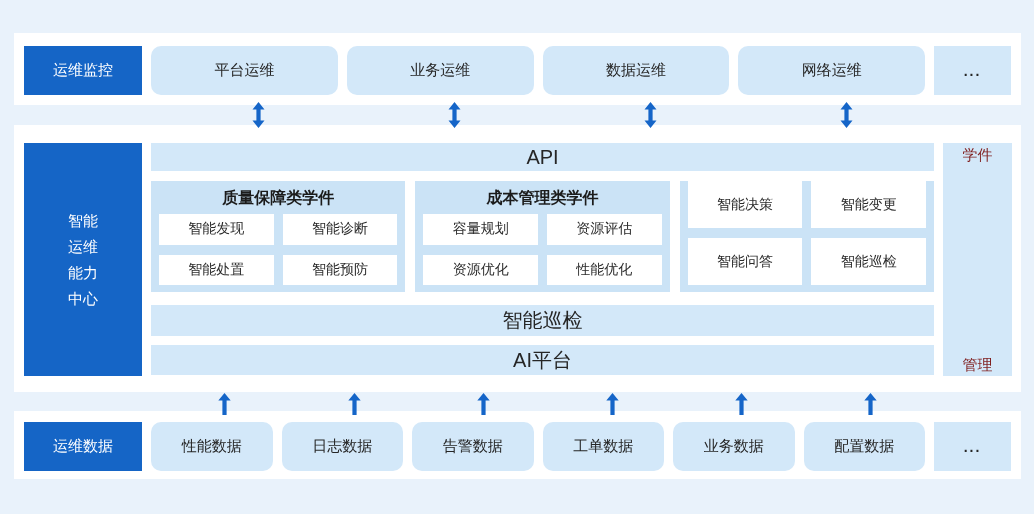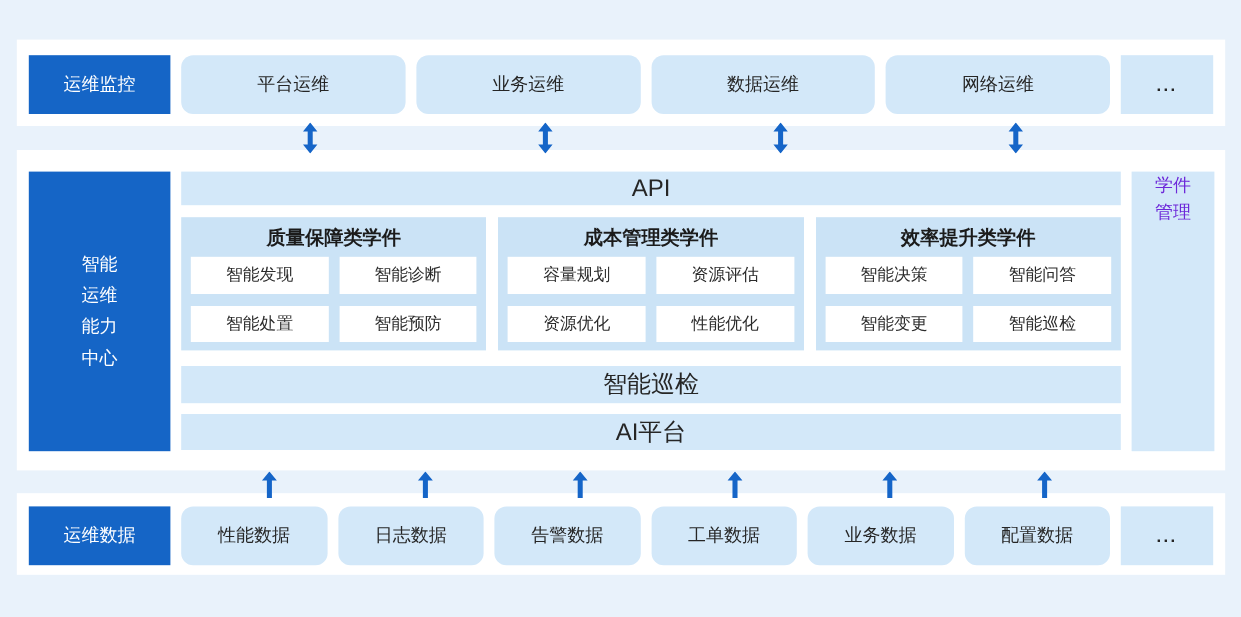--- a/index.html
+++ b/index.html
@@ -60,22 +60,22 @@
   }
   .group-grid{
     flex:1;display:grid;grid-template-columns:1fr 1fr;gap:10px 9px;
   }
   .group-item{
     background:#ffffff;display:flex;align-items:center;justify-content:center;
     font-size:14px;color:#2b2b2b;
   }
   .right-col{
     width:69px;flex:none;background:#d3e8f9;
-    display:flex;flex-direction:column;align-items:center;justify-content:flex-start;
-    font-size:15px;line-height:23px;color:#6d28d9;font-weight:500;
+    display:flex;flex-direction:column;align-items:center;justify-content:space-between;
+    font-size:15px;line-height:23px;color:#7f1d1d;font-weight:500;
   }
 
   .gap-strip{position:relative;height:20px;margin:0 13px 0 14px;}
   .gap-strip2{position:relative;height:19px;margin:0 13px 0 14px;}
   .arrow{position:absolute;z-index:2;width:13px;display:block;}
   .arrow svg{display:block;}
 </style>
 </head>
 <body>
 
@@ -137,25 +137,24 @@
         <div class="group">
           <div class="group-title">成本管理类学件</div>
           <div class="group-grid">
             <div class="group-item">容量规划</div>
             <div class="group-item">资源评估</div>
             <div class="group-item">资源优化</div>
             <div class="group-item">性能优化</div>
           </div>
         </div>
         <div class="group">
-          <div class="group-title">效率提升类学件</div>
           <div class="group-grid">
             <div class="group-item">智能决策</div>
+            <div class="group-item">智能变更</div>
             <div class="group-item">智能问答</div>
-            <div class="group-item">智能变更</div>
             <div class="group-item">智能巡检</div>
           </div>
         </div>
       </div>
 
       <div class="bar build-bar">智能巡检</div>
       <div class="bar ai-bar">AI平台</div>
     </div>
 
     <div class="right-col">

